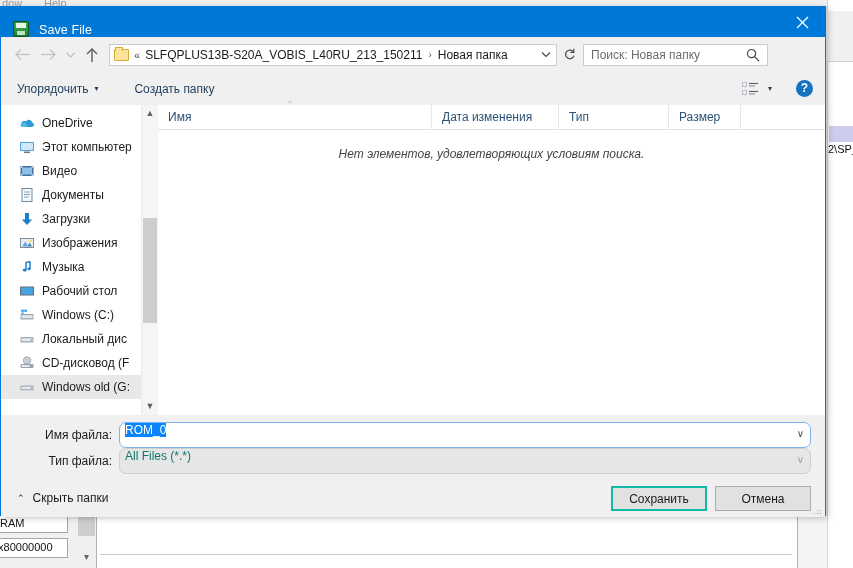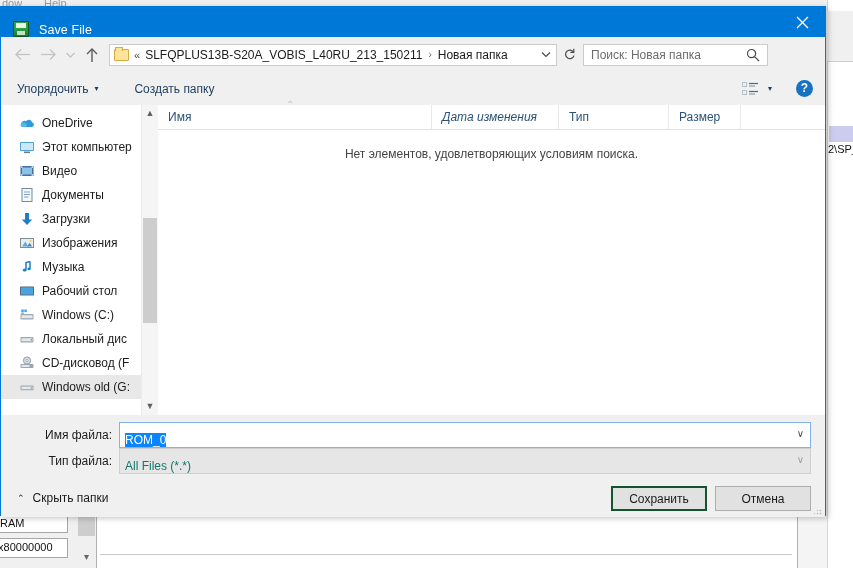--- a/index.html
+++ b/index.html
@@ -189,44 +189,44 @@
   .col-head {
     height: 24px; display: flex; align-items: center; border-bottom: 1px solid #e2e2e2;
     position: relative; background: #ffffff;
   }
   .col {
     font-size: 12px; color: #2b5278; height: 24px; line-height: 24px;
     box-sizing: border-box; padding-left: 10px; border-right: 1px solid #e8e8e8;
     white-space: nowrap; overflow: hidden;
   }
   .col-name { width: 274px; }
-  .col-date { width: 127px; font-style: italic; }
+  .col-date { width: 127px; }
   .col-type { width: 110px; }
   .col-size { width: 72px; }
   .col-pad   { width: 72px; border-right: none; }
   .sort-ind {
     position: absolute; left: 128px; top: -6px; font-size: 10px; color: #b9c6d4;
   }
   .empty-msg {
     position: absolute; left: 0; top: 42px; width: 100%; text-align: center;
-    font-size: 12px; color: #444;
+    font-size: 12px; color: #444; font-style: italic;
   }
 
   
   .form-area { position: absolute; left: 0; top: 408px; width: 100%; height: 62px; background: #f0f0f0; }
   .frow { position: absolute; left: 0; width: 100%; height: 22px; display: flex; align-items: center; }
   .frow-name { top: 9px; }
   .frow-type { top: 35px; }
   .flabel {
     width: 118px; text-align: right; font-size: 12px; color: #1b1b1b;
     padding-right: 7px; box-sizing: border-box;
   }
   .fcombo {
     width: 692px; height: 26px; box-sizing: border-box; position: relative;
-    display: flex; align-items: flex-end;
+    display: flex; align-items: flex-start; border-radius: 7px;
   }
   .fcombo.editable { background: #ffffff; border: 1px solid #7eb4ea; }
   .fcombo.readonly { background: #e6e6e6; border: 1px solid #cfcfcf; }
   .fval { font-size: 12px; color: #111; margin-left: 5px; }
   .fval.sel { background: #0a84ff; color: #ffffff; }
   .fval.ro { color: #0f766e; }
   .fcaret {
     position: absolute; right: 6px; top: 0; height: 20px; display: flex;
     align-items: center; font-size: 10px;
   }
@@ -239,21 +239,21 @@
     position: absolute; left: 16px; top: 12px; display: flex; align-items: center;
     font-size: 12px; color: #1b1b1b;
   }
   .hf-caret { font-size: 9px; margin-right: 8px; color: #1b1b1b; }
   .btn {
     position: absolute; top: 7px; height: 25px; width: 96px;
     font-size: 12px; color: #1b1b1b; background: #e1e1e1;
     border: 1px solid #adadad; box-sizing: border-box;
     display: flex; align-items: center; justify-content: center;
   }
-  .btn.default { right: 118px; border: 2px solid #14532d; background: #e1e1e1; }
+  .btn.default { right: 118px; border: 2px solid #14b8a6; background: #e1e1e1; }
   .btn.cancel { right: 14px; }
   .resize-grip { position: absolute; right: 3px; bottom: 2px; width: 10px; height: 10px; }
 </style>
 </head>
 <body>
 
 <div id="root">
 
   <div class="bg-menubar">
     <span class="bg-menu-window">dow</span>
@@ -327,21 +327,21 @@
       </div>
 
       <div class="refresh-btn">
         <svg width="13" height="13" viewBox="0 0 13 13">
           <path d="M10.5 4 A4.3 4.3 0 1 0 11 7.6" fill="none" stroke="#4a4a4a" stroke-width="1.2"></path>
           <polyline points="10.8,0.8 10.8,4.3 7.4,4.3" fill="none" stroke="#4a4a4a" stroke-width="1.2"></polyline>
         </svg>
       </div>
 
       <div class="searchbox">
-        <span class="search-ph">Поиск: Новая папка</span>
+        <span class="search-ph">Поиск: Новая папку</span>
         <span class="search-ico">
           <svg width="14" height="14" viewBox="0 0 14 14">
             <circle cx="5.6" cy="5.6" r="4.1" fill="none" stroke="#4a4a4a" stroke-width="1.2"></circle>
             <line x1="8.8" y1="8.8" x2="13" y2="13" stroke="#4a4a4a" stroke-width="1.2"></line>
           </svg>
         </span>
       </div>
     </div>
 
     <div class="toolbar">

